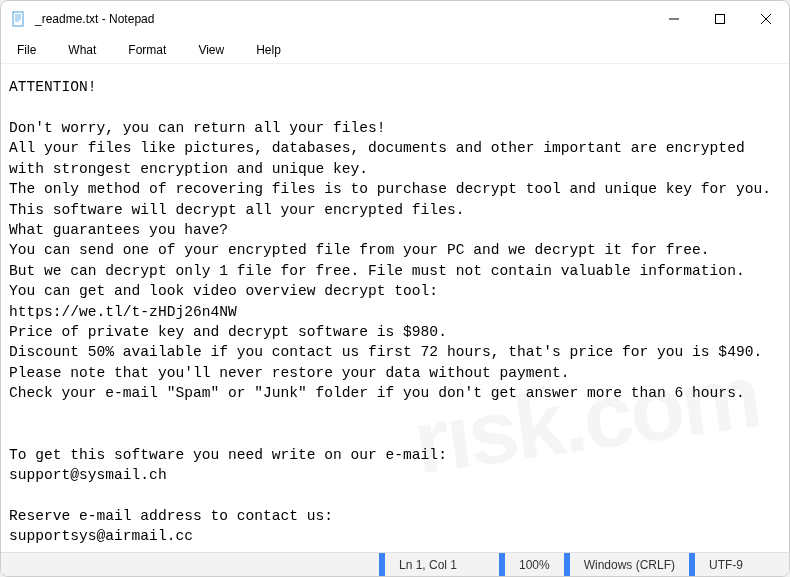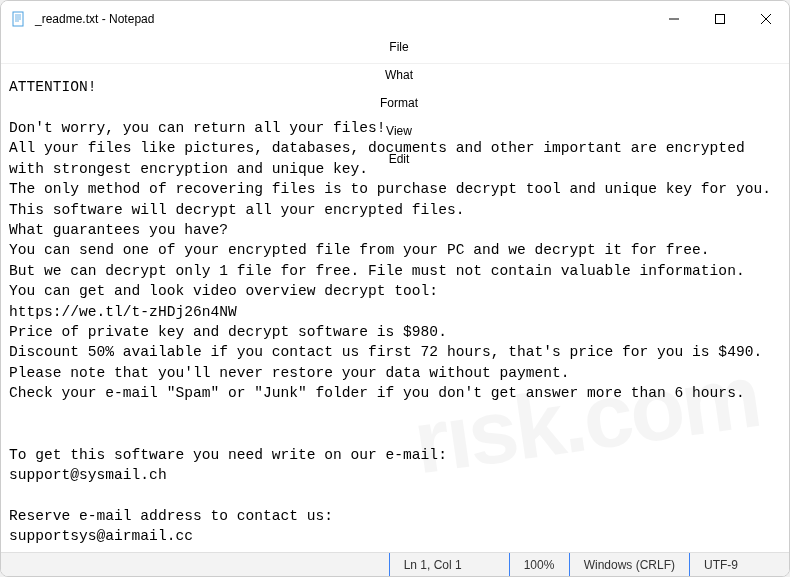--- a/index.html
+++ b/index.html
@@ -59,22 +59,21 @@
       background: transparent;
       border: none;
       cursor: pointer;
     }
     .menubar {
       height: 26px;
       display: flex;
       align-items: center;
       padding-left: 8px;
       background: #ffffff;
-      gap: 8px;
-      flex-direction: column;
+      gap: 16px;
     }
     .menu-item {
       padding: 3px 8px;
       font-size: 12px;
       color: #000000;
       cursor: pointer;
       border-radius: 3px;
     }
     .content {
       flex: 1;
@@ -92,21 +91,21 @@
       height: 24px;
       display: flex;
       align-items: center;
       background: #f3f3f3;
       border-top: 1px solid #e0e0e0;
       font-size: 12px;
       color: #333333;
     }
     .status-cell {
       padding: 0 14px;
-      border-left: 1px solid #3b82f6;
+      border-left: 6px solid #3b82f6;
       height: 100%;
       display: flex;
       align-items: center;
     }
     .status-spacer {
       flex: 1;
     }
     .watermark {
       position: absolute;
       right: 30px;
@@ -155,21 +154,21 @@
           </svg>
       </button>
     </div>
   </div>
 
   <div class="menubar">
     <span class="menu-item">File</span>
     <span class="menu-item">What</span>
     <span class="menu-item">Format</span>
     <span class="menu-item">View</span>
-    <span class="menu-item">Edit</span>
+    <span class="menu-item">Help</span>
   </div>
 
   <div class="content"><span>ATTENTION!
 
 Don't worry, you can return all your files!
 All your files like pictures, databases, documents and other important are encrypted with strongest encryption and unique key.
 The only method of recovering files is to purchase decrypt tool and unique key for you.
 This software will decrypt all your encrypted files.
 What guarantees you have?
 You can send one of your encrypted file from your PC and we decrypt it for free.

